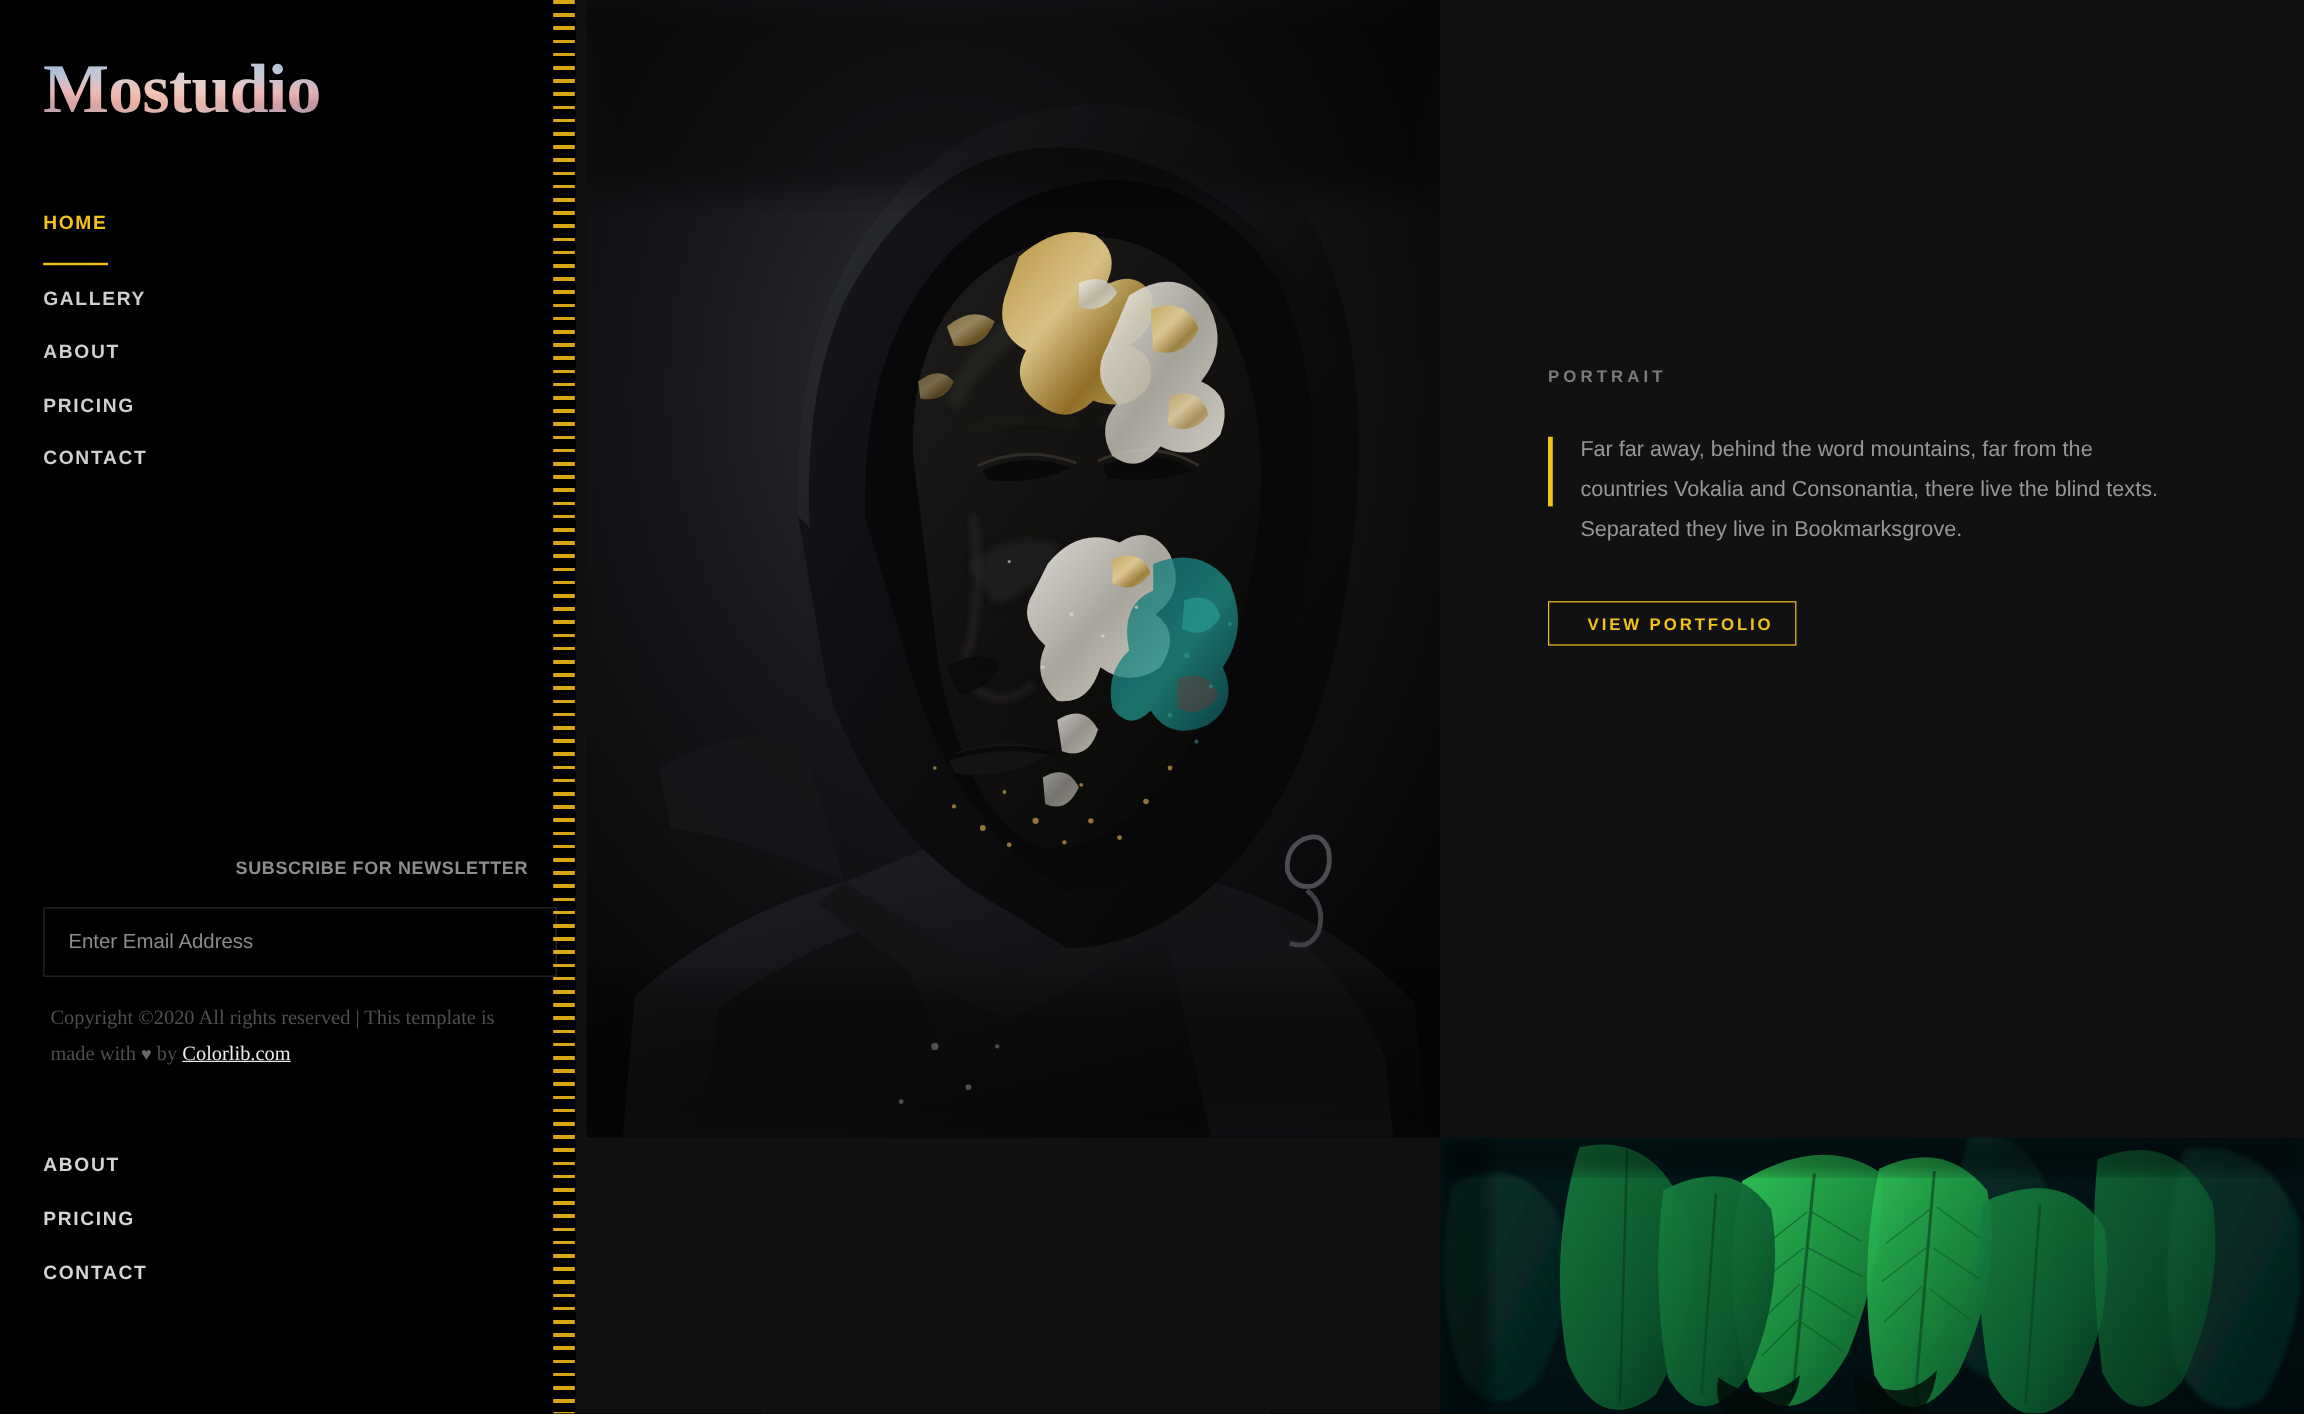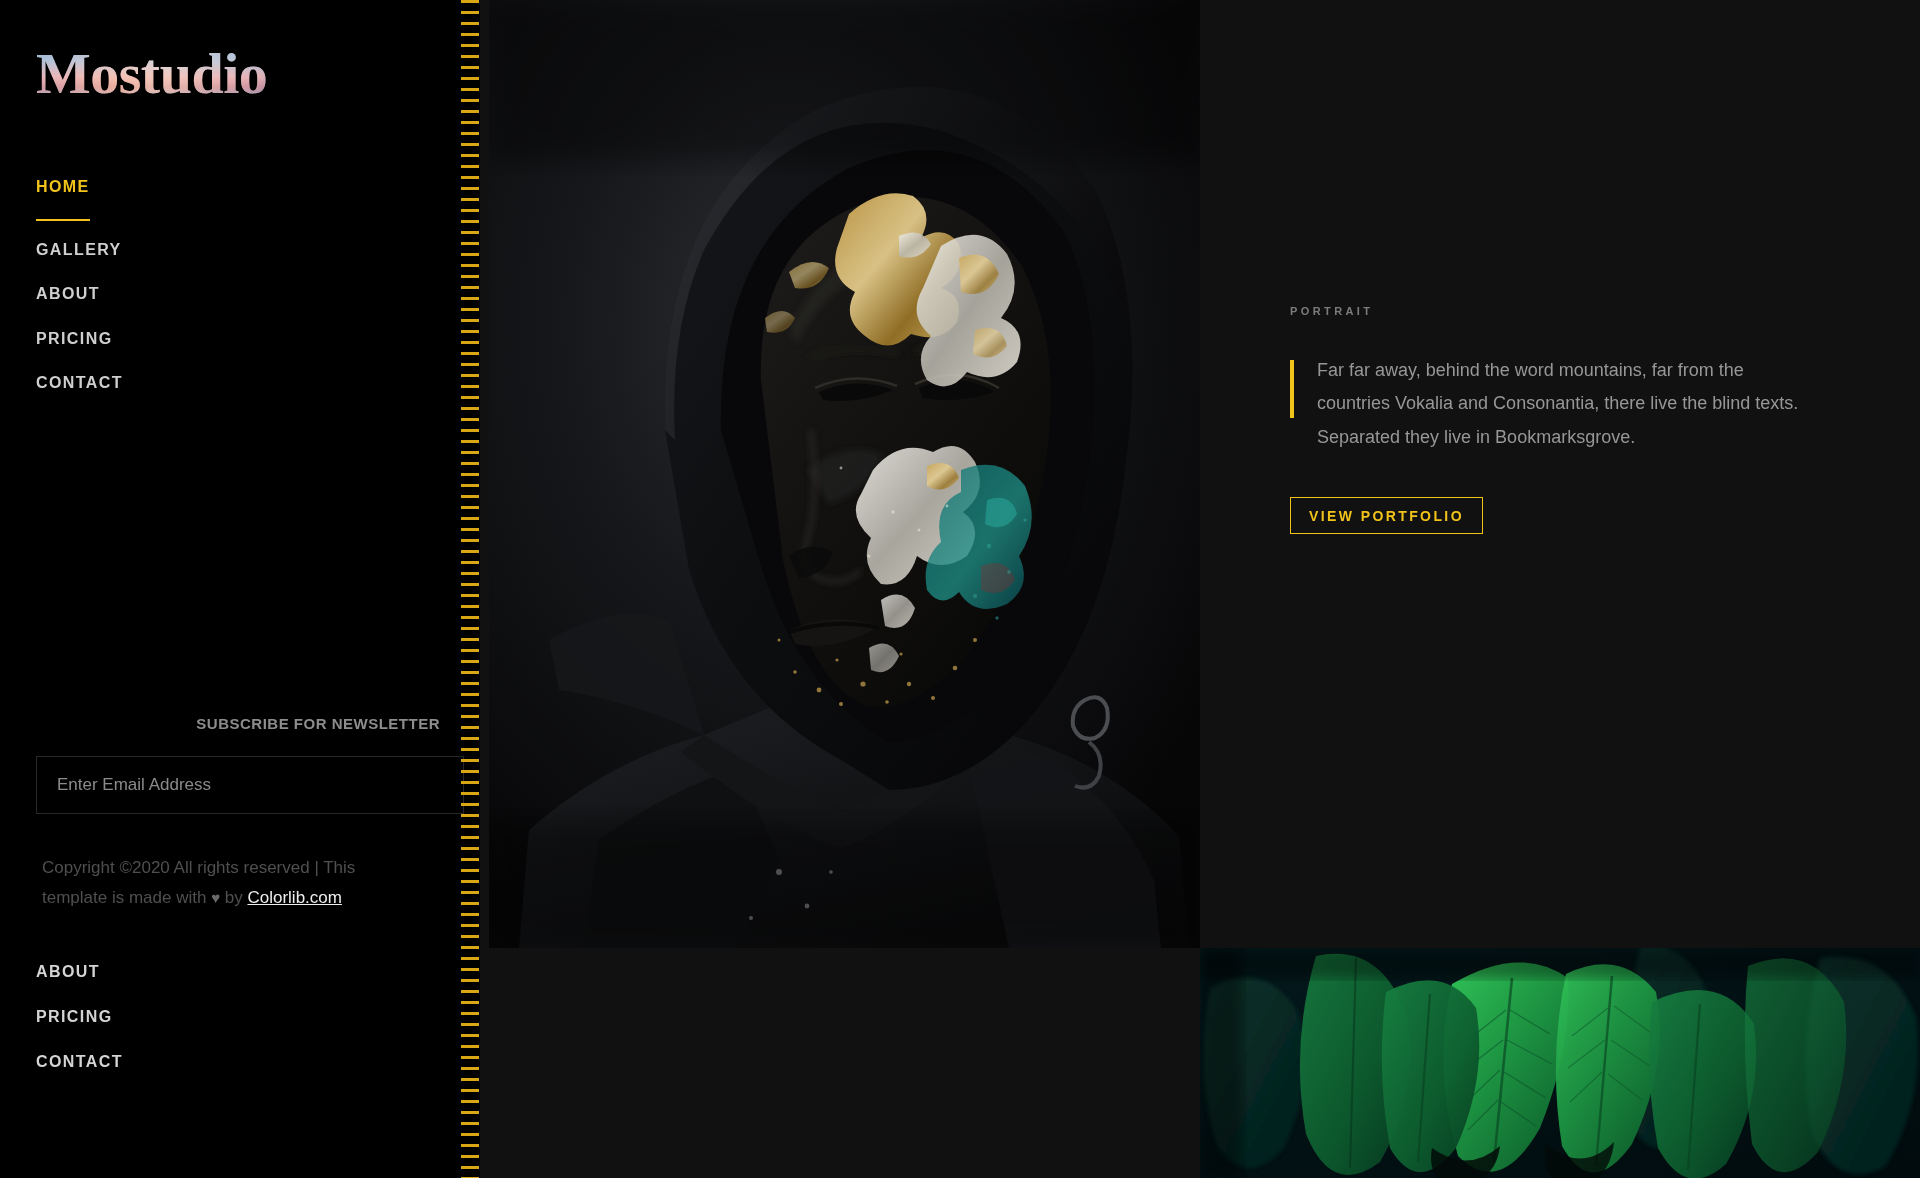--- a/index.html
+++ b/index.html
@@ -95,25 +95,26 @@
     border:1px solid #282828;
     color:#b9b9b9;
     font-family:"Liberation Sans", sans-serif;
     font-size:17px;
     padding:0 20px;
     outline:none;
   }
   #email-input::placeholder { color:#8b8b8b; }
 
   #copyright {
-    position:absolute; left:42px; top:853px;
+    position:absolute; left:42px; top:833px;
     width:380px;
     font-size:17px;
     line-height:1.75;
     color:#4f4f4f;
+    font-family:Liberation Serif, serif;
   }
   #copyright .heart { color:#6a6a6a; font-size:15px; }
   #copyright .brand { color:#eeeeee; }
 
   #footer-nav {
     position:absolute; left:36px; top:963px;
     width:300px;
   }
   .footer-link {
     display:block;
@@ -162,21 +163,21 @@
     background:#021410;
   }
   #leaves-image svg { display:block; width:100%; height:100%; }
 
   
   #hero-content {
     position:absolute; left:1290px; top:305px;
     width:560px;
   }
   #eyebrow {
-    font-size:11px;
+    font-size:14px;
     font-weight:700;
     letter-spacing:3.4px;
     color:#7c7c7c;
     text-transform:uppercase;
   }
   #hero-title {
     margin-top:20px;
     font-family:"Liberation Serif", serif;
     font-size:54px;
     font-weight:700;
@@ -197,21 +198,21 @@
     background:#f2c31a;
   }
   #hero-desc {
     font-size:18px;
     line-height:1.85;
     color:#979797;
   }
   #view-portfolio {
     display:inline-block;
     margin-top:43px;
-    padding:11px 18px 10px 18px;
+    padding:11px 18px 10px 32px;
     border:1px solid #f2c31a;
     color:#f2c31a;
     background:transparent;
     font-family:"Liberation Sans", sans-serif;
     font-size:14px;
     font-weight:700;
     letter-spacing:2.4px;
     text-decoration:none;
     cursor:pointer;
     line-height:1;

